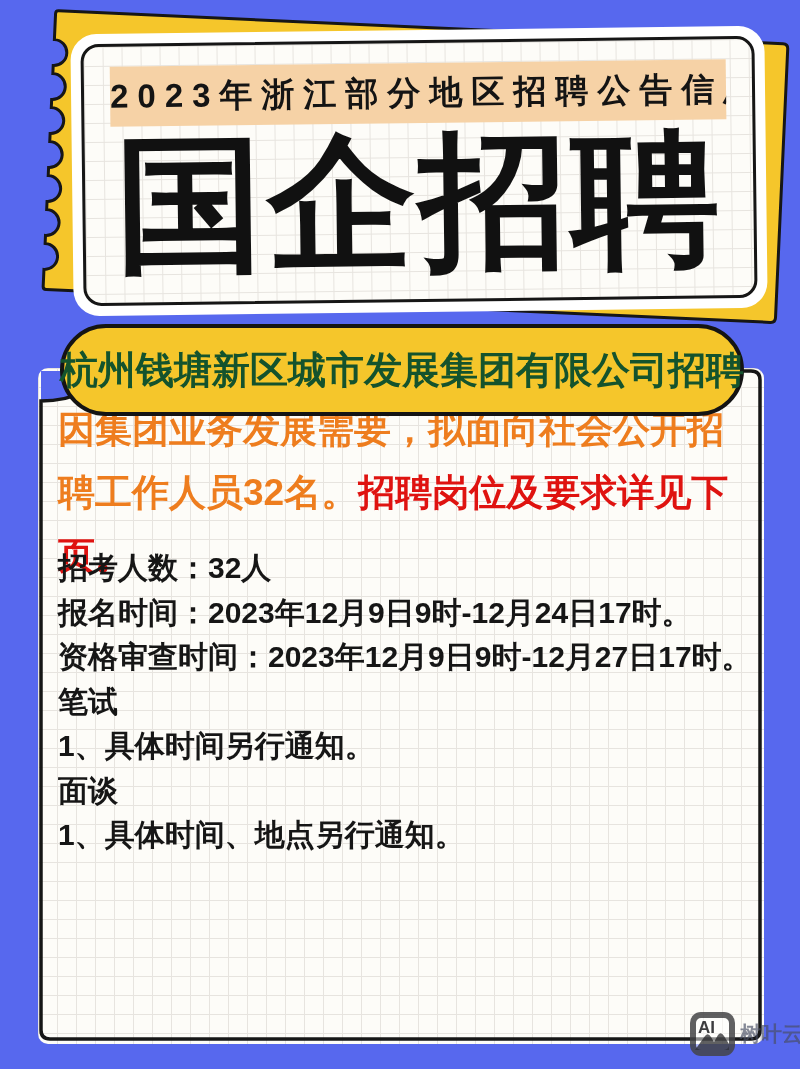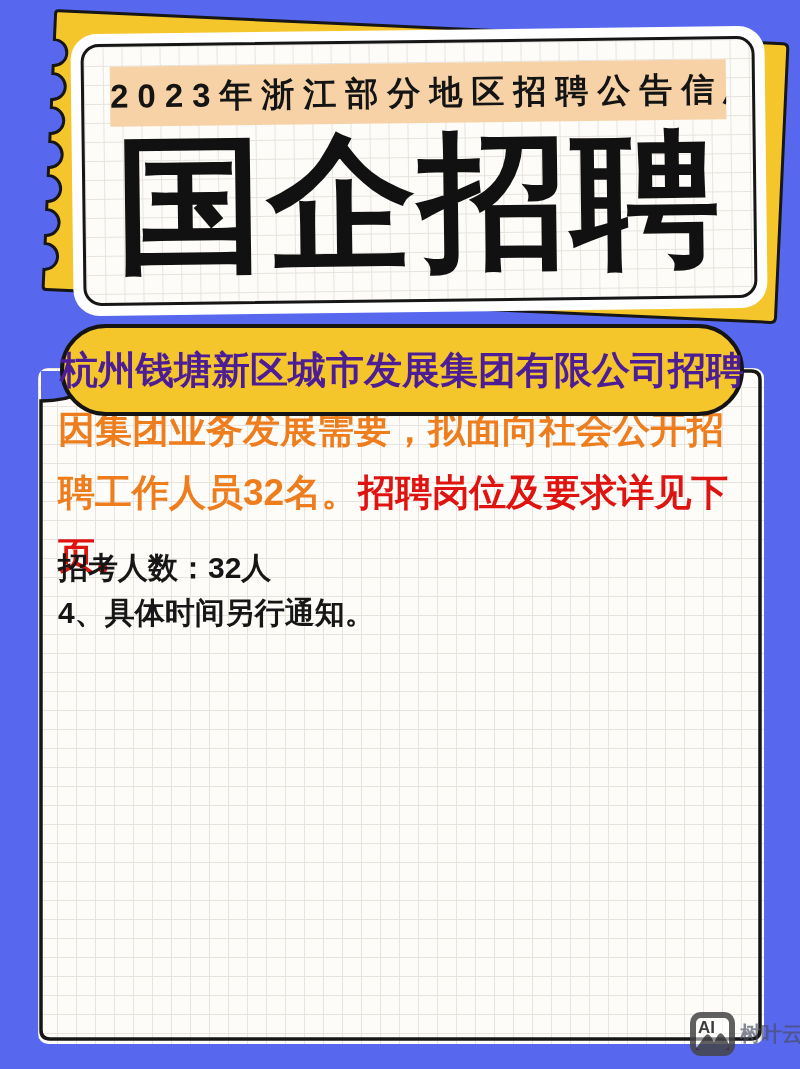--- a/index.html
+++ b/index.html
@@ -46,21 +46,21 @@
   .poster-title {
     margin-top:4px;
     font-size:148px; font-weight:900; line-height:1.02;
     letter-spacing:4px; color:#111; white-space:nowrap;
   }
   
   .company-pill {
     position:absolute; left:60px; top:324px; width:684px; height:92px;
     background:#F5C62B; border:4px solid #141414; border-radius:50px;
     display:flex; align-items:center; justify-content:center;
-    font-size:38px; font-weight:900; color:#4c1d95;
+    font-size:38px; font-weight:900; color:#14532d;
     white-space:nowrap; z-index:5;
   }
   
   .content-card {
     position:absolute; left:38px; top:368px; width:726px; height:676px;
     border-radius:10px;
     z-index:3;
   }
   .card-border-svg {
     position:absolute; left:0; top:0; width:726px; height:676px;
@@ -127,21 +127,26 @@
 <div class="content-card grid-bg">
   <svg class="card-border-svg" viewBox="0 0 726 676">
     <path d="M3,33 A58,28 0 0 0 60,3 L3,3 Z" fill="#5768EE"></path>
     <path d="M60,3 H713 Q722,3 722,12 V662 Q722,671 713,671 H12 Q3,671 3,662 V33 A58,28 0 0 0 60,3" fill="none" stroke="#161616" stroke-width="3.5"></path>
   </svg>
 
   <p class="intro"><span class="orange">因集团业务发展需要，拟面向社会公开招聘工作人员32名。</span><span class="red">招聘岗位及要求详见下页。</span></p>
 
   <div class="details">
     <div class="detail-line">招考人数：32人</div>
-    <div class="detail-line">4、具体时间另行通知。</div>
+    <div class="detail-line">报名时间：2023年12月9日9时-12月24日17时。</div>
+    <div class="detail-line">资格审查时间：2023年12月9日9时-12月27日17时。</div>
+    <div class="detail-line">笔试</div>
+    <div class="detail-line">1、具体时间另行通知。</div>
+    <div class="detail-line">面谈</div>
+    <div class="detail-line">1、具体时间、地点另行通知。</div>
   </div>
 </div>
 
 <div class="watermark">
   <div class="wm-icon">
     <span class="wm-ai">AI</span>
     <svg class="wm-mountain" width="34" height="22" viewBox="0 0 34 22">
       <path d="M0,22 L10,8 Q13,4 16,9 L19,14 L23,7 Q26,3 29,8 L34,16 V22 Z" fill="rgba(45,45,48,0.82)"></path>
     </svg>
   </div>

